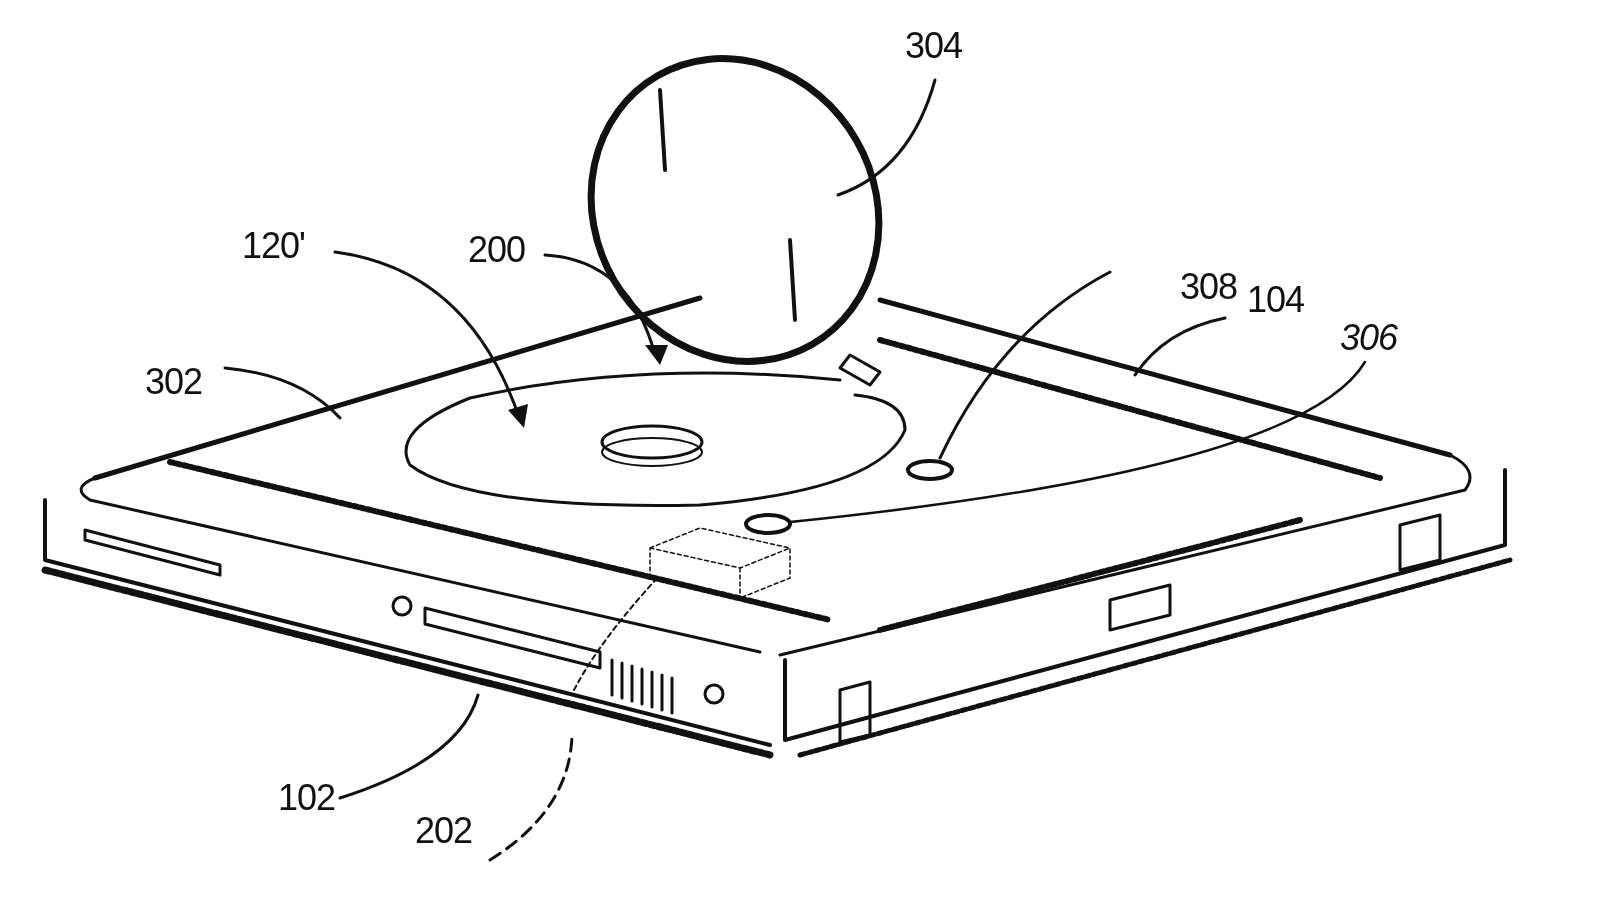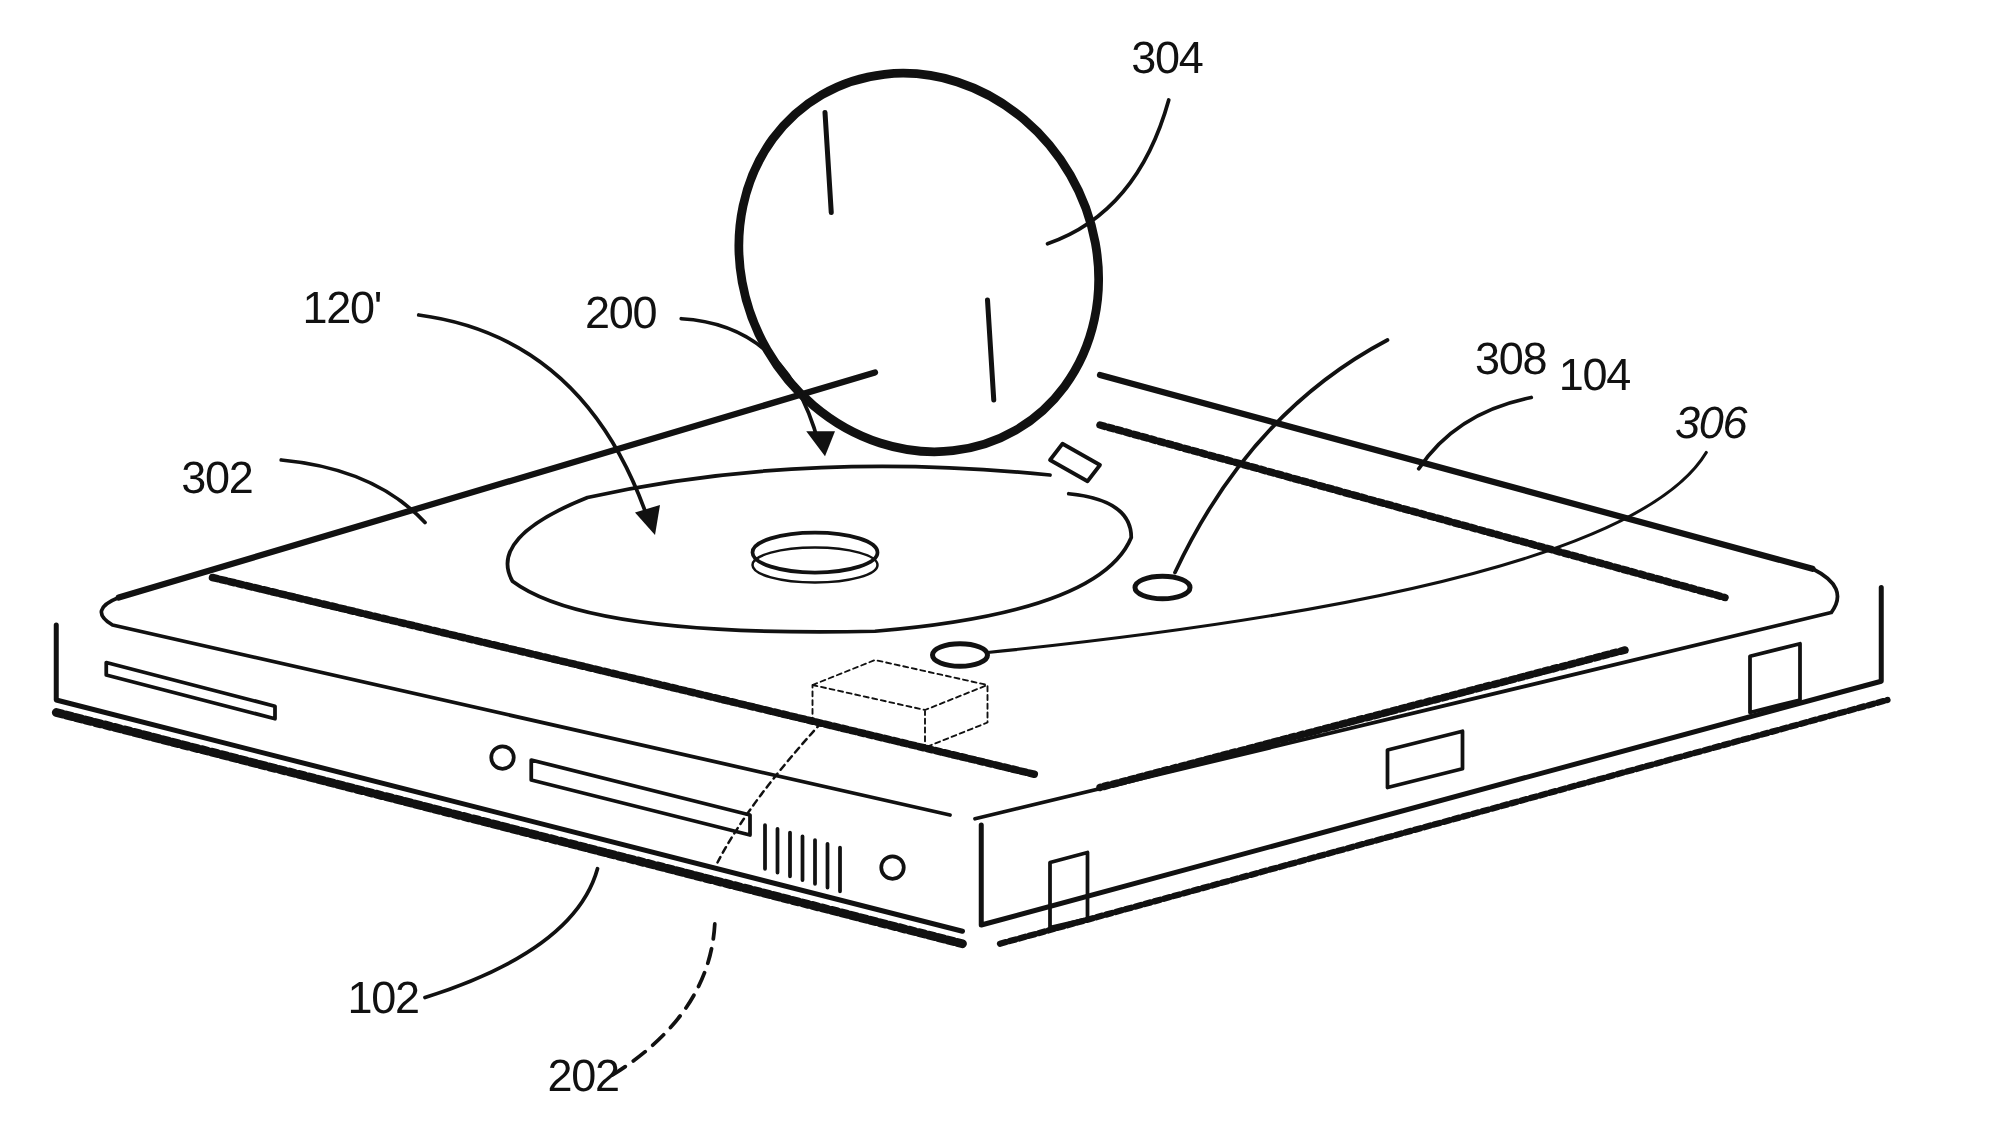--- a/index.html
+++ b/index.html
@@ -85,14 +85,14 @@
   </svg>
 
   <span class="ref-label" style="left:905px;top:28px;">304</span>
   <span class="ref-label" style="left:242px;top:228px;">120'</span>
   <span class="ref-label" style="left:468px;top:232px;">200</span>
   <span class="ref-label" style="left:1180px;top:230px;margin-top:39px;">308</span>
   <span class="ref-label" style="left:1247px;top:282px;">104</span>
   <span class="ref-label" style="left:1340px;top:320px;font-style:italic;">306</span>
   <span class="ref-label" style="left:145px;top:345px;margin-top:19px;">302</span>
   <span class="ref-label" style="left:278px;top:780px;text-align:right;">102</span>
-  <span class="ref-label" style="left:415px;top:843px;margin-left:23px;">202</span>
+  <span class="ref-label" style="left:415px;top:813px;">202</span>
 </div>
 
 </body></html>

